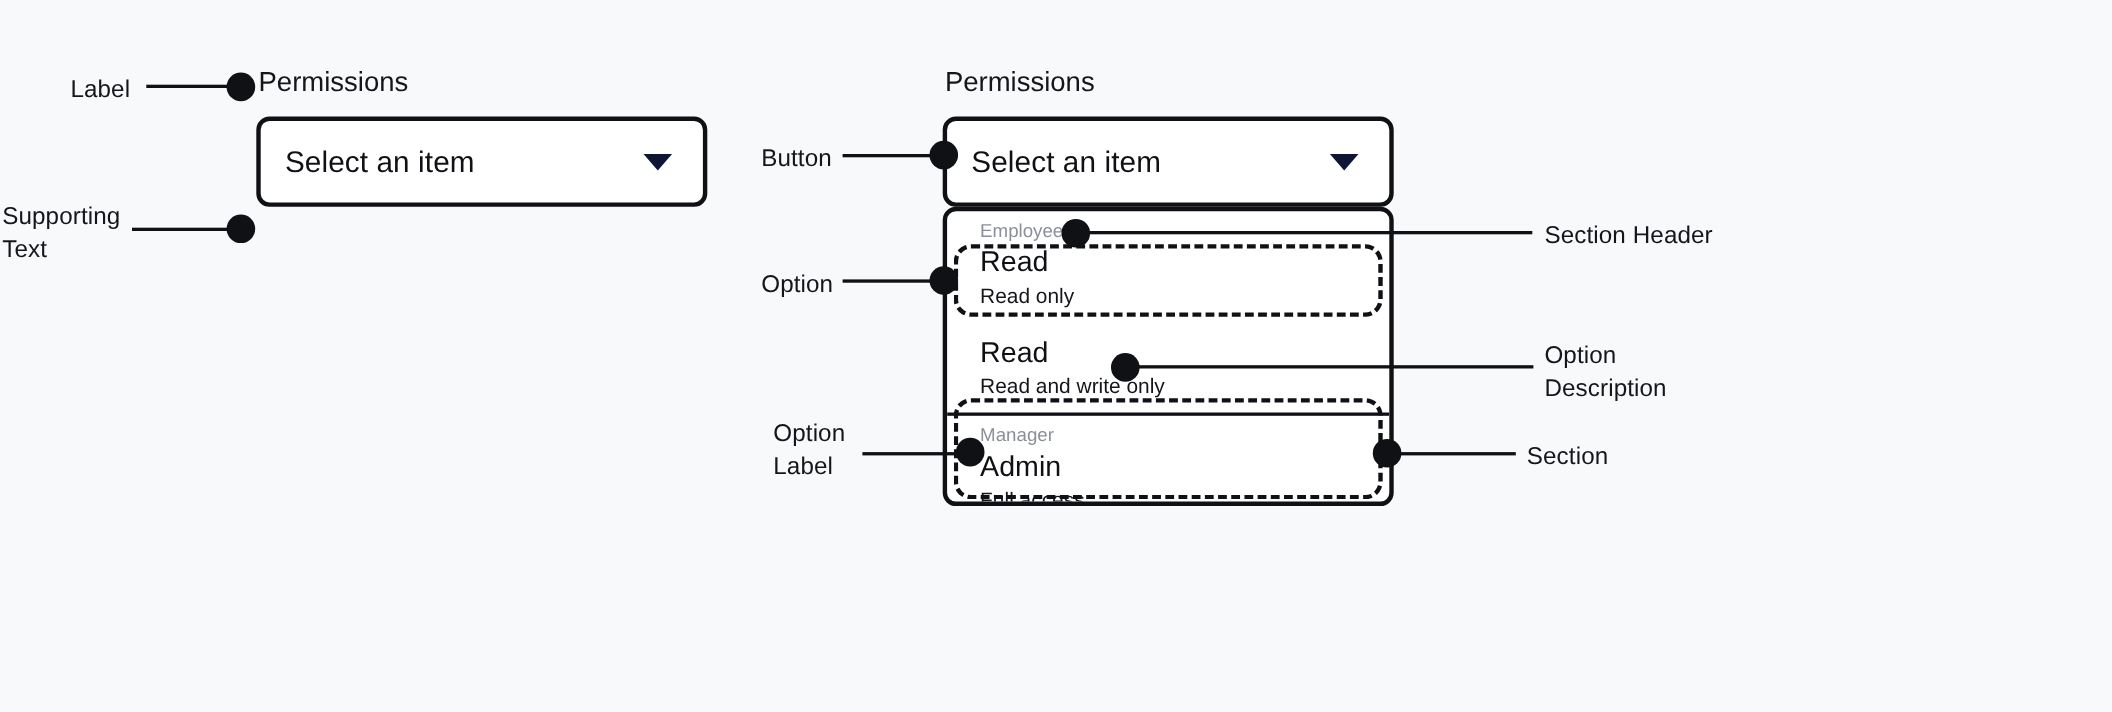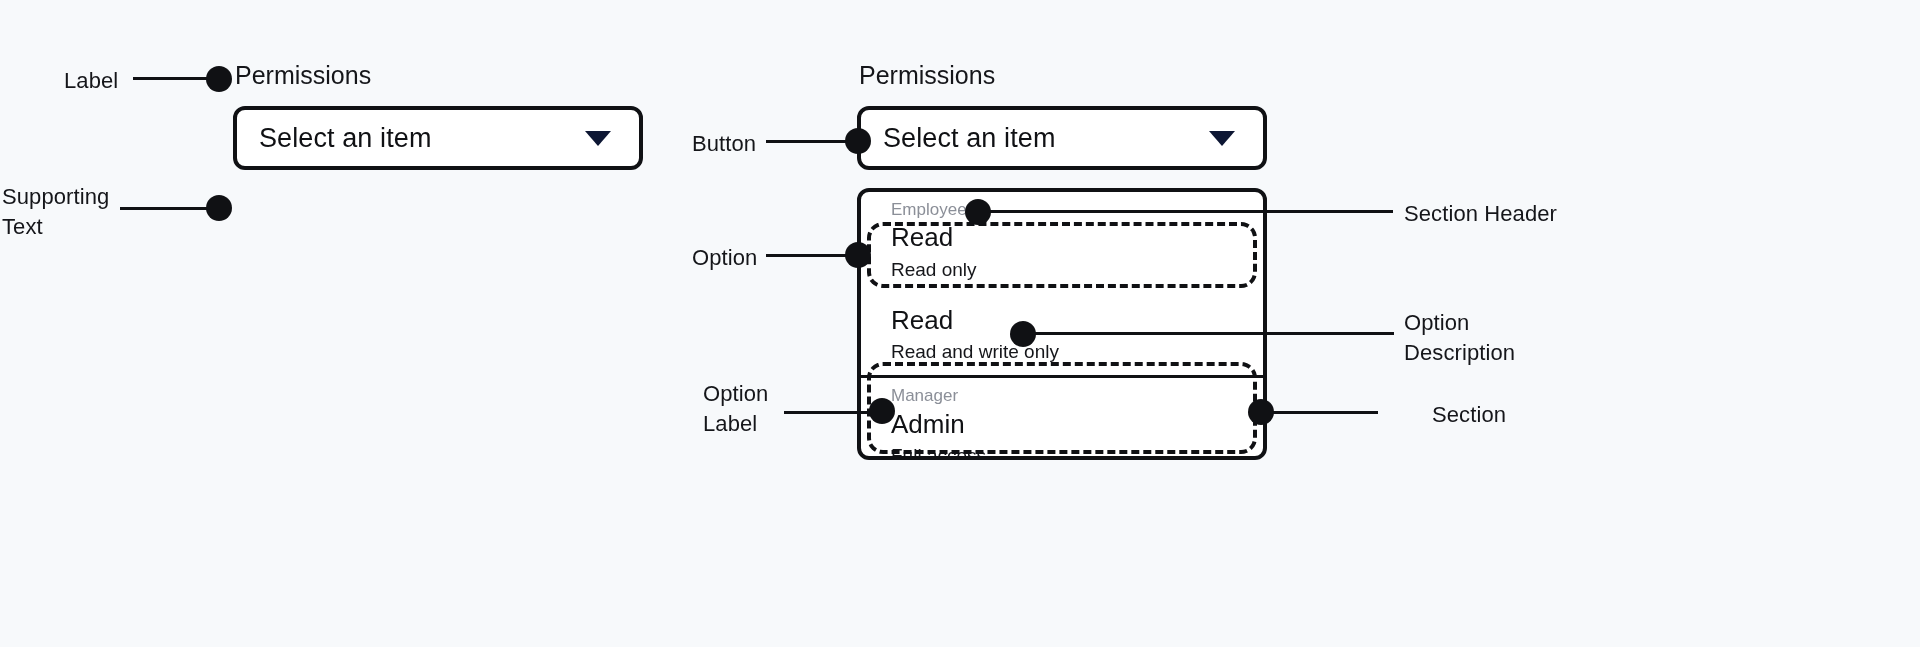--- a/index.html
+++ b/index.html
@@ -37,21 +37,21 @@
   
   .spec-left{position:absolute;left:233px;top:60px;width:410px;}
   .field-label{
     font-size:25px;
     color:#15161a;
     line-height:1.2;
     margin:0 0 16px 2px;
   }
   .select-button{
     box-sizing:border-box;
-    width:410px;height:64px;
+    width:410px;height:82px;
     background:#ffffff;
     border:4px solid #101114;
     border-radius:12px;
     display:flex;
     align-items:center;
     justify-content:space-between;
     padding:0 22px 0 22px;
   }
   .select-value{
     font-size:27px;
@@ -196,17 +196,17 @@
 
   <div class="callout-text" style="left:1404px;top:199px;">Section Header</div>
   <div class="leader" style="left:985px;top:210px;width:408px;"></div>
   <div class="dot" style="left:965px;top:199px;"></div>
 
   <div class="callout-text" style="left:1404px;top:308px;">Option
 Description</div>
   <div class="leader" style="left:1030px;top:332px;width:364px;"></div>
   <div class="dot" style="left:1010px;top:321px;"></div>
 
-  <div class="callout-text" style="left:1388px;top:400px;margin-left:44px;">Section</div>
+  <div class="callout-text" style="left:1388px;top:400px;">Section</div>
   <div class="leader" style="left:1268px;top:411px;width:110px;"></div>
   <div class="dot" style="left:1248px;top:399px;"></div>
 
 </div>
 
 </body></html>

